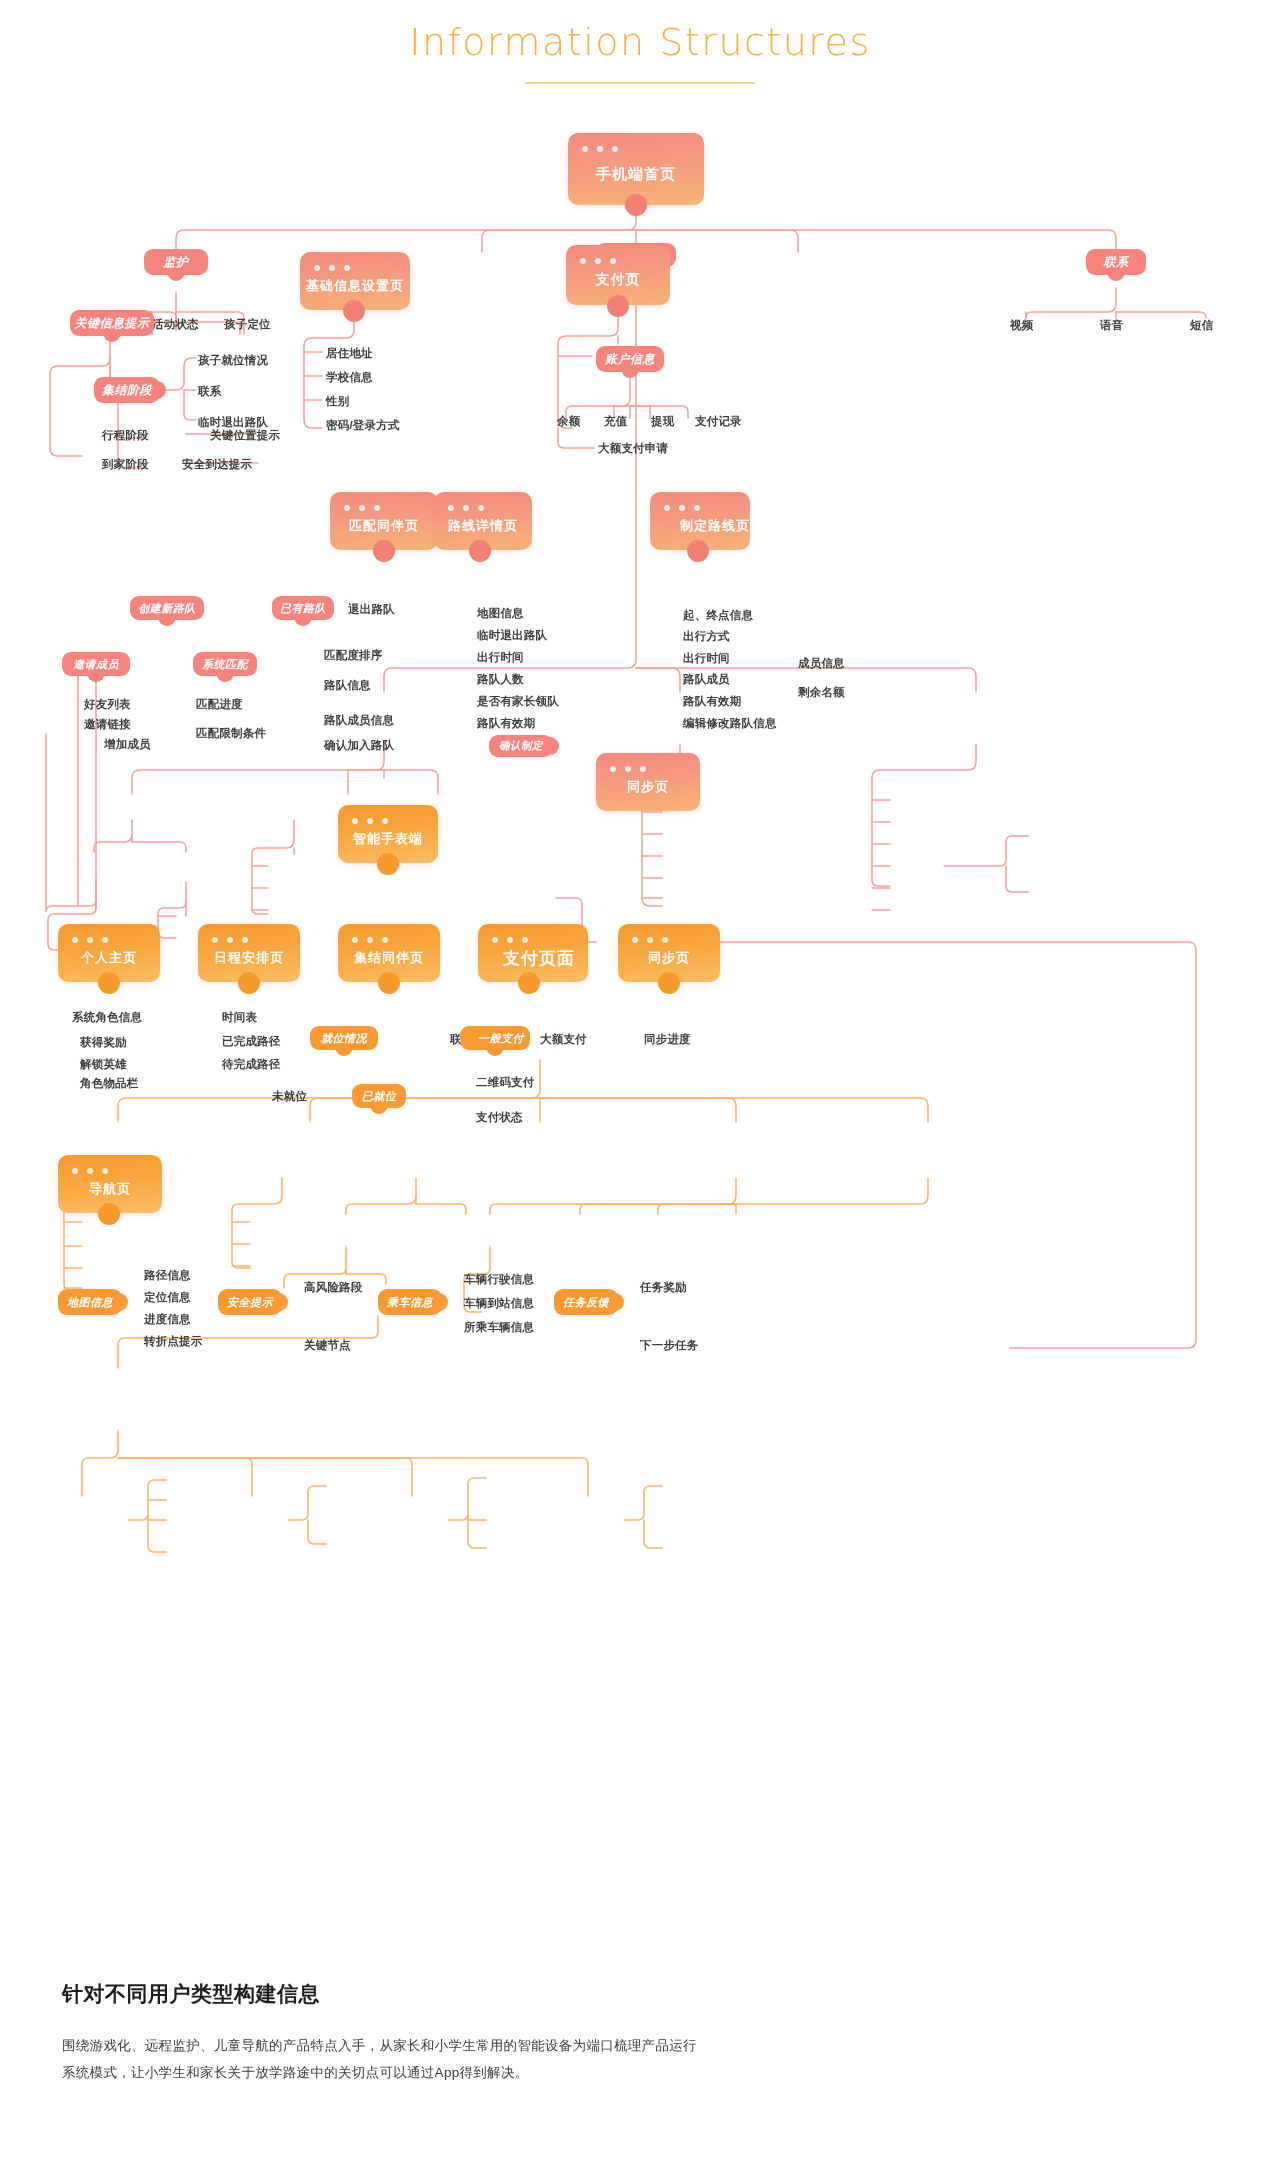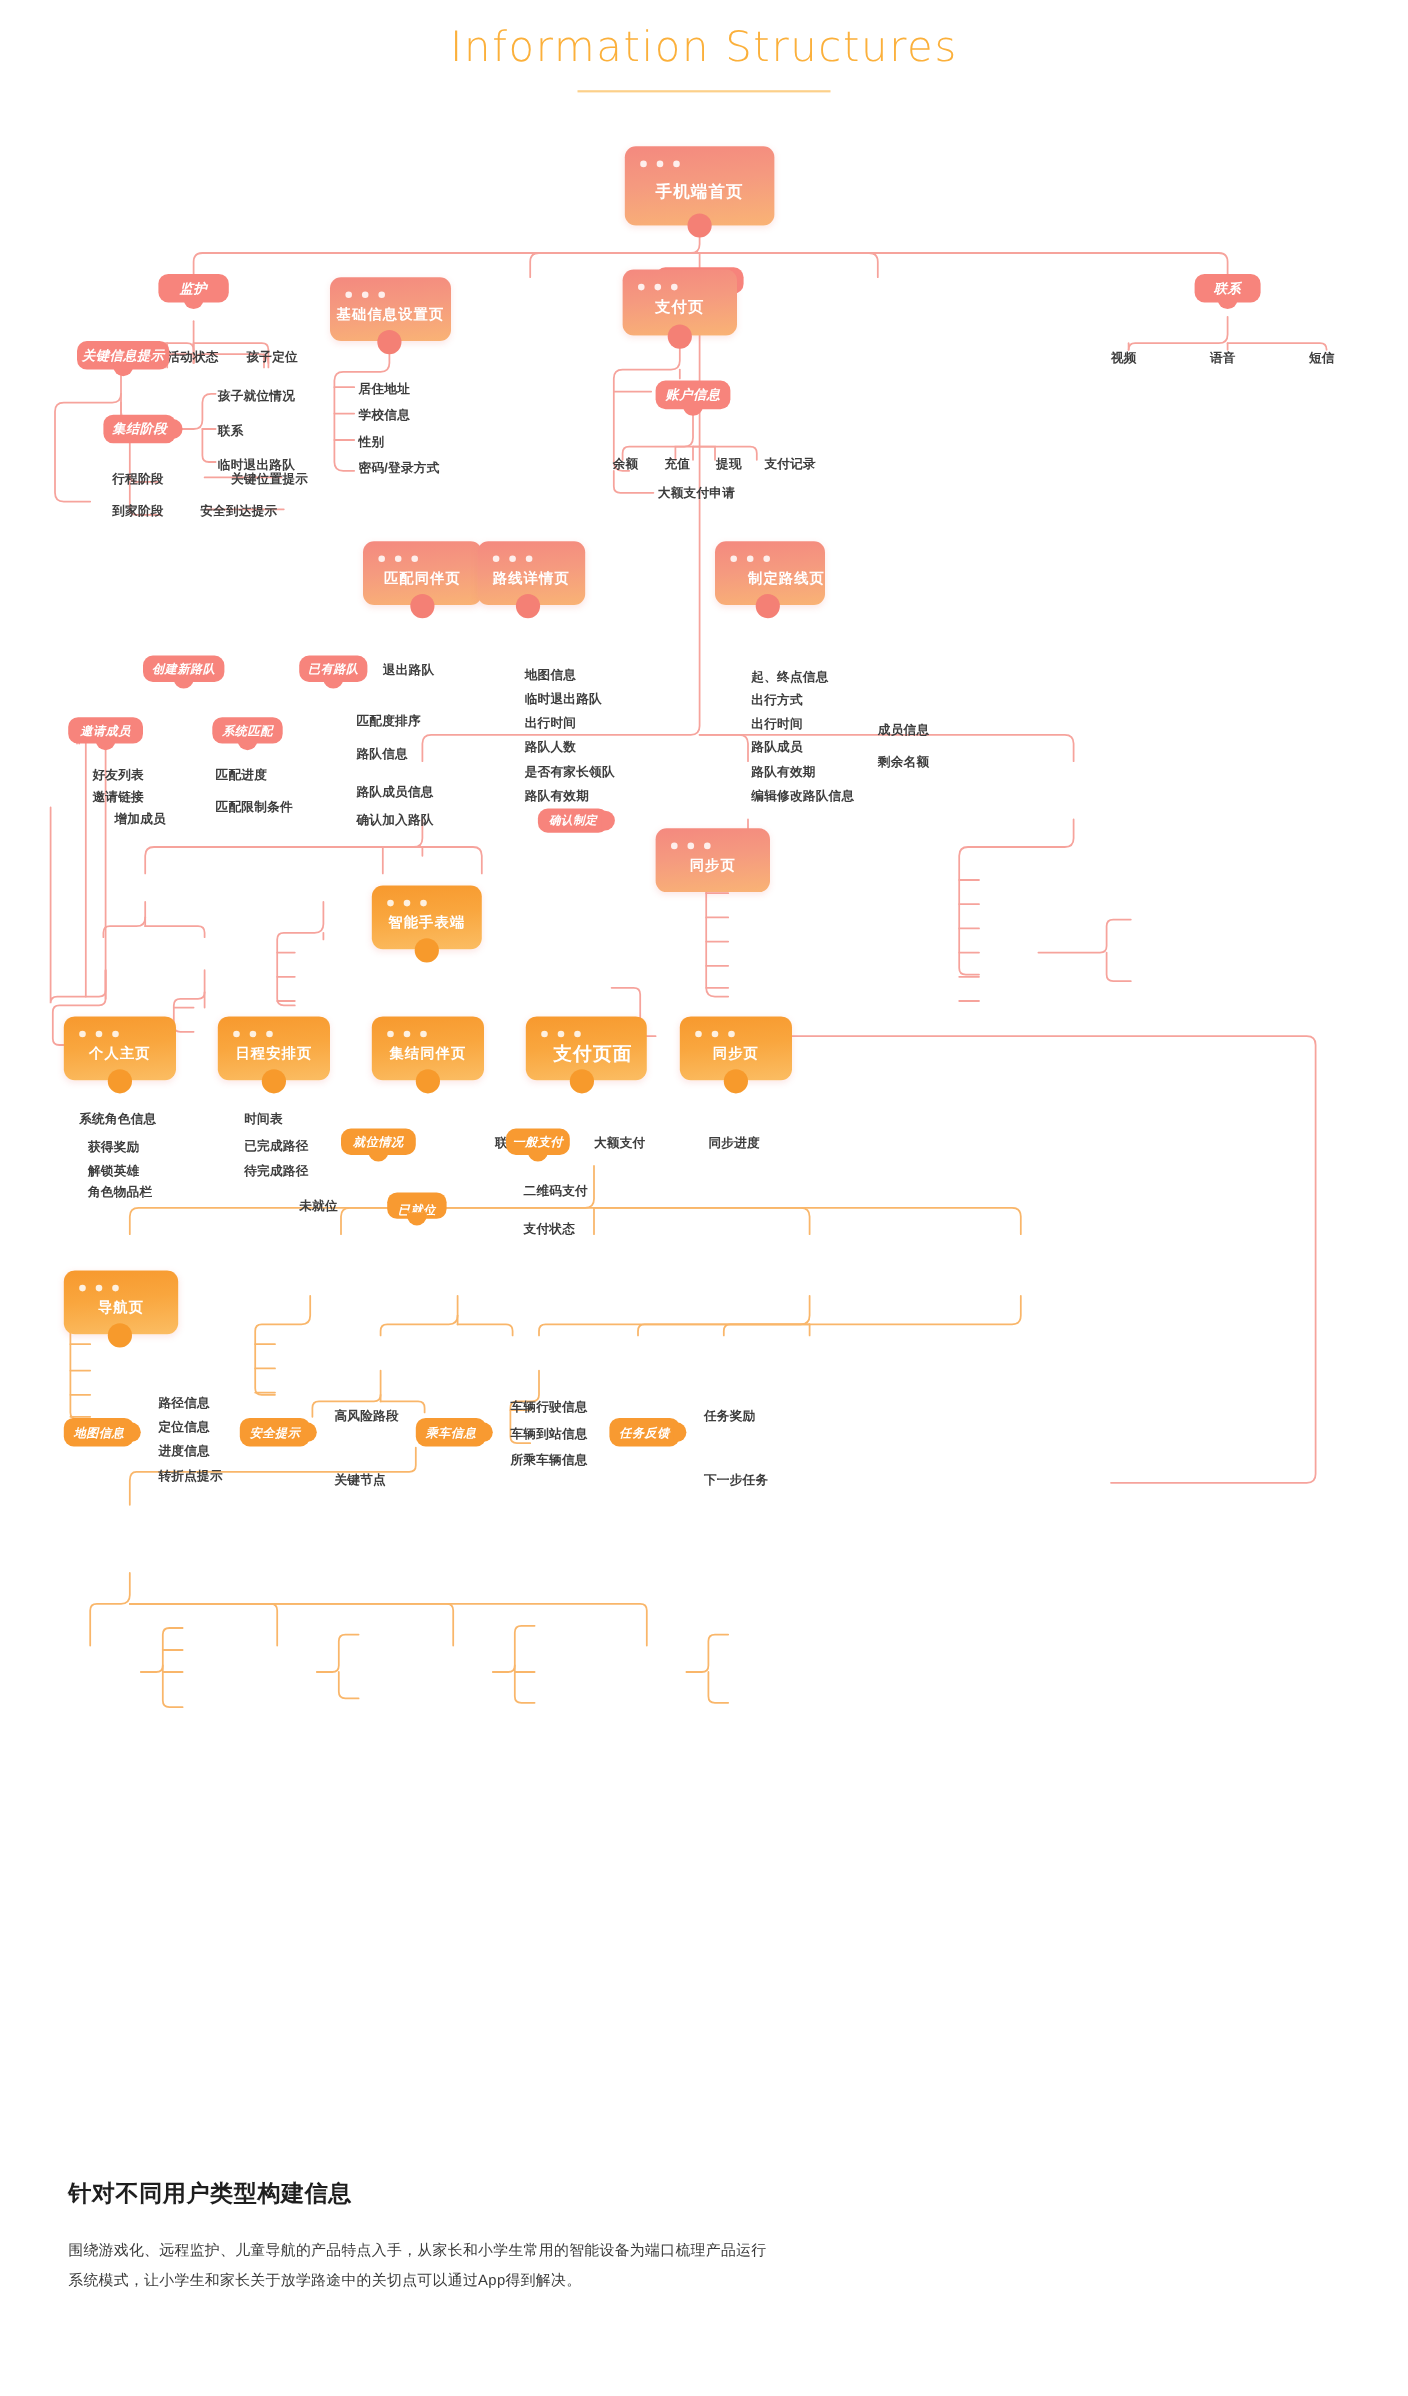--- a/index.html
+++ b/index.html
@@ -467,36 +467,36 @@
         <i></i>
       </span>
     <span class="wlabel">集结同伴页</span>
   </div>
   <div class="knob orange" style="left:378px;top:972px;"></div>
   <div class="pill orange" style="left:310px;top:1026px;width:68px;height:24px;font-size:11px;">
     <span>就位情况</span>
     <span class="notch"></span>
   </div>
   <div class="leaf" style="left:272px;top:1089px;">未就位</div>
-  <div class="pill orange" style="left:352px;top:1084px;width:54px;height:24px;font-size:11px;align-items:flex-end;">
+  <div class="pill orange" style="left:352px;top:1084px;width:54px;height:24px;font-size:11px;">
     <span>已就位</span>
     <span class="notch"></span>
   </div>
   <div class="leaf" style="left:450px;top:1032px;">联系</div>
 
   <div class="win orange" style="left:478px;top:924px;width:98px;height:58px;font-size:17px;padding-left:12px;">
     <span class="dots">
         <i></i>
         <i></i>
         <i></i>
       </span>
     <span class="wlabel">支付页面</span>
   </div>
   <div class="knob orange" style="left:518px;top:972px;"></div>
-  <div class="pill orange" style="left:460px;top:1026px;width:58px;height:24px;font-size:11px;">
+  <div class="pill orange" style="left:460px;top:1026px;width:58px;height:24px;font-size:11px;padding-left:12px;">
     <span>一般支付</span>
     <span class="notch"></span>
   </div>
   <div class="leaf" style="left:476px;top:1075px;">二维码支付</div>
   <div class="leaf" style="left:476px;top:1110px;">支付状态</div>
   <div class="leaf" style="left:540px;top:1032px;">大额支付</div>
 
   <div class="win orange" style="left:618px;top:924px;width:102px;height:58px;font-size:13px;">
     <span class="dots">
         <i></i>

